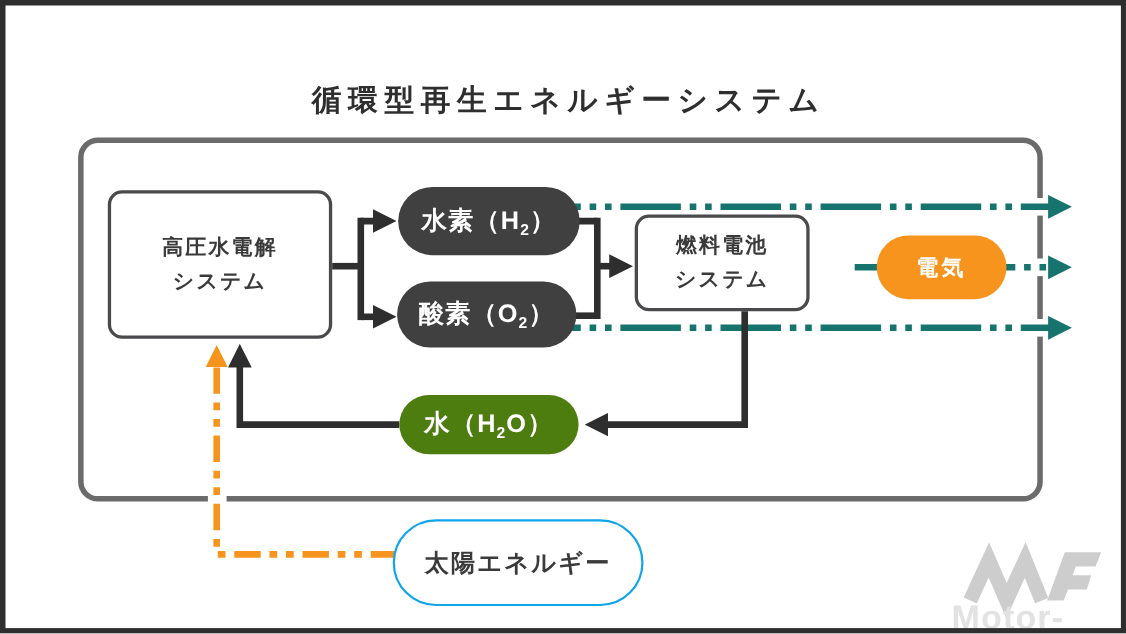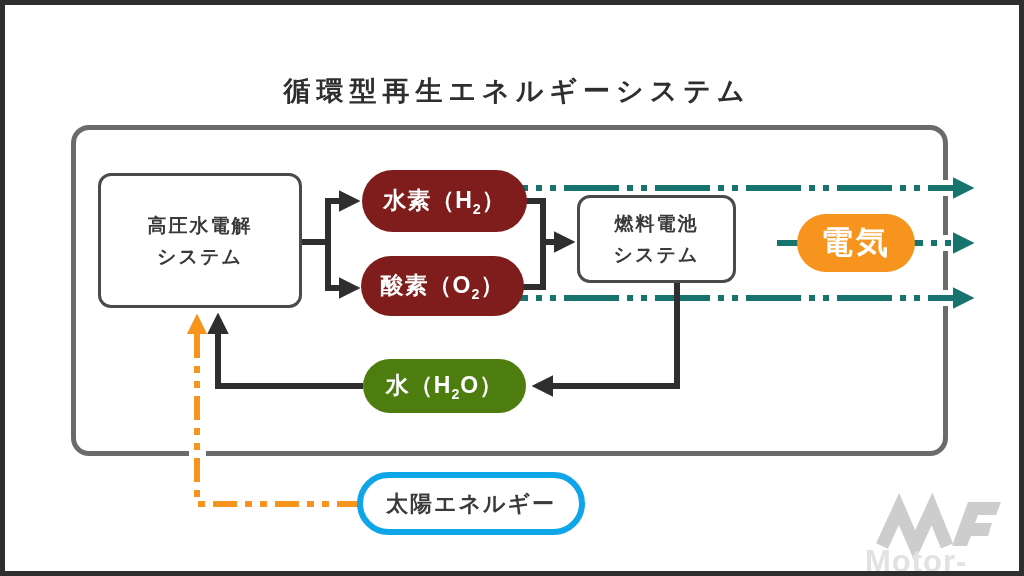--- a/index.html
+++ b/index.html
@@ -22,28 +22,28 @@
   .gap-r3{left:935px;top:285px;width:16px;height:16px;}
   .gap-b1{left:184px;top:443px;width:17px;height:15px;}
   svg.lines{position:absolute;left:0;top:0;width:1024px;height:576px;pointer-events:none;}
   .node{position:absolute;display:flex;align-items:center;justify-content:center;
         box-sizing:border-box;text-align:center;font-weight:bold;}
   .whitebox{background:#fff;border:3px solid #4a4a4c;border-radius:13px;color:#3a3a3a;
         font-size:19px;line-height:31px;letter-spacing:2px;}
   .electrolysis{left:93px;top:168px;width:204px;height:135px;}
   .fuelcell{left:572px;top:190px;width:159px;height:88px;}
   .pill{border-radius:999px;color:#fff;font-size:23px;letter-spacing:1px;}
-  .darkpill{background:#7f1d1d;}
+  .darkpill{background:#404040;}
   .h2{left:357px;top:165px;width:165px;height:62px;}
   .o2{left:356px;top:251px;width:163px;height:60px;}
   .electricity{left:792px;top:209px;width:118px;height:58px;background:#f7941d;
-        font-size:32px;letter-spacing:3px;}
+        font-size:20px;letter-spacing:3px;}
   .water{left:358px;top:354px;width:163px;height:54px;background:#4d7c0f;}
-  .solar{left:352px;top:467px;width:228px;height:63px;background:#fff;
-        border:6px solid #0ea5e9;border-radius:40px;color:#3a3a3a;
+  .solar{left:352px;top:467px;width:228px;height:79px;background:#fff;
+        border:2px solid #0ea5e9;border-radius:40px;color:#3a3a3a;
         font-size:22px;letter-spacing:2px;}
   sub{font-size:0.62em;}
   .wm-text{
     position:absolute;left:860px;top:539px;width:160px;
     font-size:31px;color:#e2e2e2;letter-spacing:1px;font-weight:bold;
   }
 </style>
 </head>
 <body>
 

